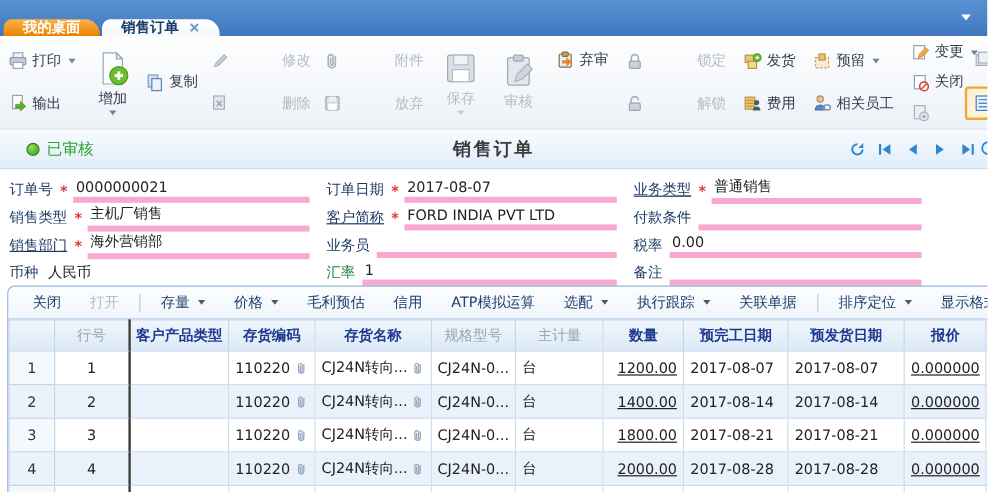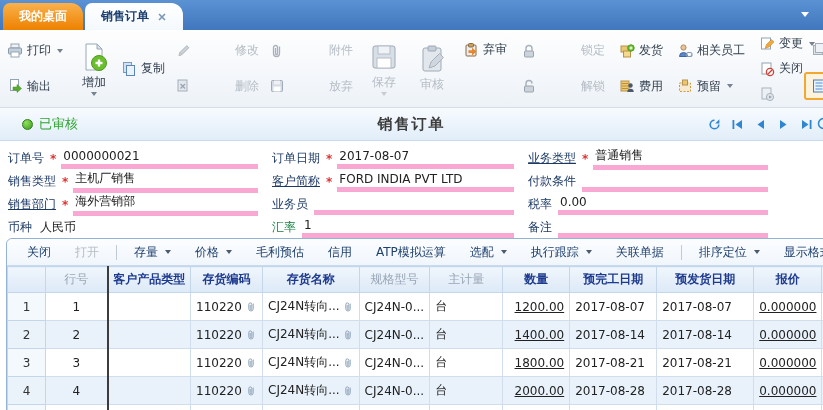--- a/index.html
+++ b/index.html
@@ -1,21 +1,21 @@
 <!DOCTYPE html>
 <html><head>
 <meta charset="utf-8">
 <style>
   html,body{margin:0;padding:0;overflow:hidden;}
   body{font-family:"DejaVu Sans","Liberation Sans",sans-serif;}
   .app{position:relative;width:823px;height:410px;overflow:hidden;background:#fff;font-size:12px;color:#333;}
 
   
   .tabbar{height:30px;background:linear-gradient(#5a92d4,#4177bd);display:flex;align-items:flex-end;position:relative;}
-  .tab{height:27px;display:flex;align-items:center;padding:0 16px;font-weight:bold;border-radius:7px 12px 0 0;cursor:pointer;}
+  .tab{height:14px;display:flex;align-items:center;padding:0 16px;font-weight:bold;border-radius:7px 12px 0 0;cursor:pointer;}
   .tab.orange{margin-left:3px;background:linear-gradient(#f9b14c,#ee8100);color:#fff;}
   .tab.active{margin-left:2px;background:linear-gradient(#ffffff,#f4f9fd);color:#1b3e6f;gap:8px;}
   .tabcaret{position:absolute;right:14px;top:12px;width:0;height:0;border-left:4px solid transparent;border-right:4px solid transparent;border-top:5px solid #fff;cursor:pointer;}
 
   
   .toolbar{height:78px;box-sizing:border-box;background:linear-gradient(#fefefe,#edf2f8);border-bottom:1px solid #d4dde8;display:flex;align-items:stretch;padding:2px 2px;position:relative;}
   .sep{width:1px;background:#d9e0e9;margin:4px 2px;}
   .tgroup{display:flex;flex-direction:column;justify-content:space-around;padding:1px 0;}
   .tgroup.rows3{justify-content:space-between;padding:3px 0;}
   .tgroup.top{justify-content:flex-start;padding-top:7px;}
@@ -263,36 +263,36 @@
             </svg>
           </span>
         <span>费用</span>
       </button>
     </div>
     <div class="sep"></div>
     <div class="tgroup">
       <button class="tbtn">
         <span class="ic">
             <svg width="16" height="16" viewBox="0 0 16 16">
+              <rect x="2.5" y="5" width="11" height="8.5" fill="#f7ead0" stroke="#cf9a3d" stroke-dasharray="2 1.5"></rect>
+              <rect x="5.5" y="2" width="5" height="5" fill="#eac873" stroke="#b8914a"></rect>
+            </svg>
+          </span>
+        <span>预留</span>
+        <span class="caret"></span>
+      </button>
+      <button class="tbtn">
+        <span class="ic">
+            <svg width="16" height="16" viewBox="0 0 16 16">
               <circle cx="6.5" cy="4.5" r="2.6" fill="#e8c49a" stroke="#b08a5a"></circle>
               <path d="M2.5 13.5 a4 4 0 0 1 8 0 z" fill="#5b87c8" stroke="#3d68a8"></path>
               <rect x="9.5" y="9.5" width="5.5" height="4" rx="2" fill="none" stroke="#7f98b6" stroke-width="1.2"></rect>
             </svg>
           </span>
         <span>相关员工</span>
-      </button>
-      <button class="tbtn">
-        <span class="ic">
-            <svg width="16" height="16" viewBox="0 0 16 16">
-              <rect x="2.5" y="5" width="11" height="8.5" fill="#f7ead0" stroke="#cf9a3d" stroke-dasharray="2 1.5"></rect>
-              <rect x="5.5" y="2" width="5" height="5" fill="#eac873" stroke="#b8914a"></rect>
-            </svg>
-          </span>
-        <span>预留</span>
-        <span class="caret"></span>
       </button>
     </div>
     <div class="sep"></div>
     <div class="tgroup rows3">
       <button class="tbtn">
         <span class="ic">
             <svg width="16" height="16" viewBox="0 0 16 16">
               <rect x="2.5" y="2" width="9" height="11" fill="#fff" stroke="#94a2b2"></rect>
               <path d="M6 12.5 l1.5-4 5-5 2.5 2.5 -5 5 z" fill="#f2a83c" stroke="#c07c1e" stroke-width="0.5"></path>
             </svg>

